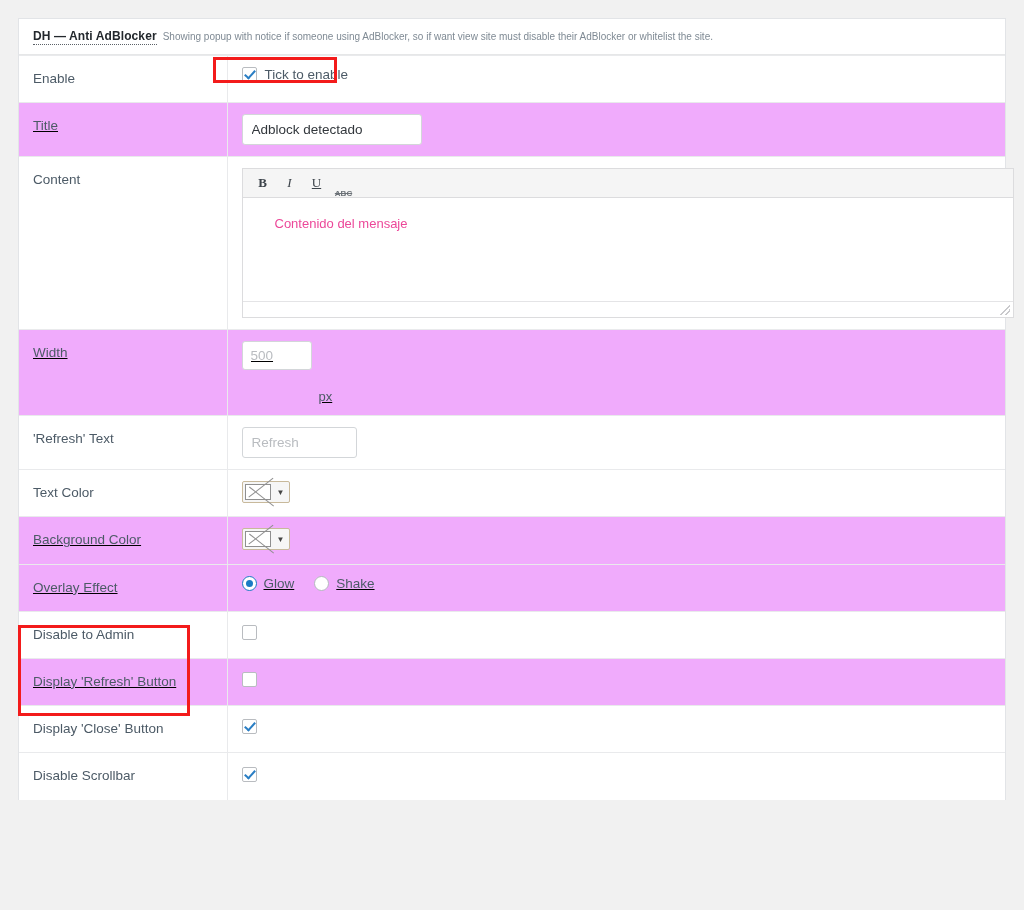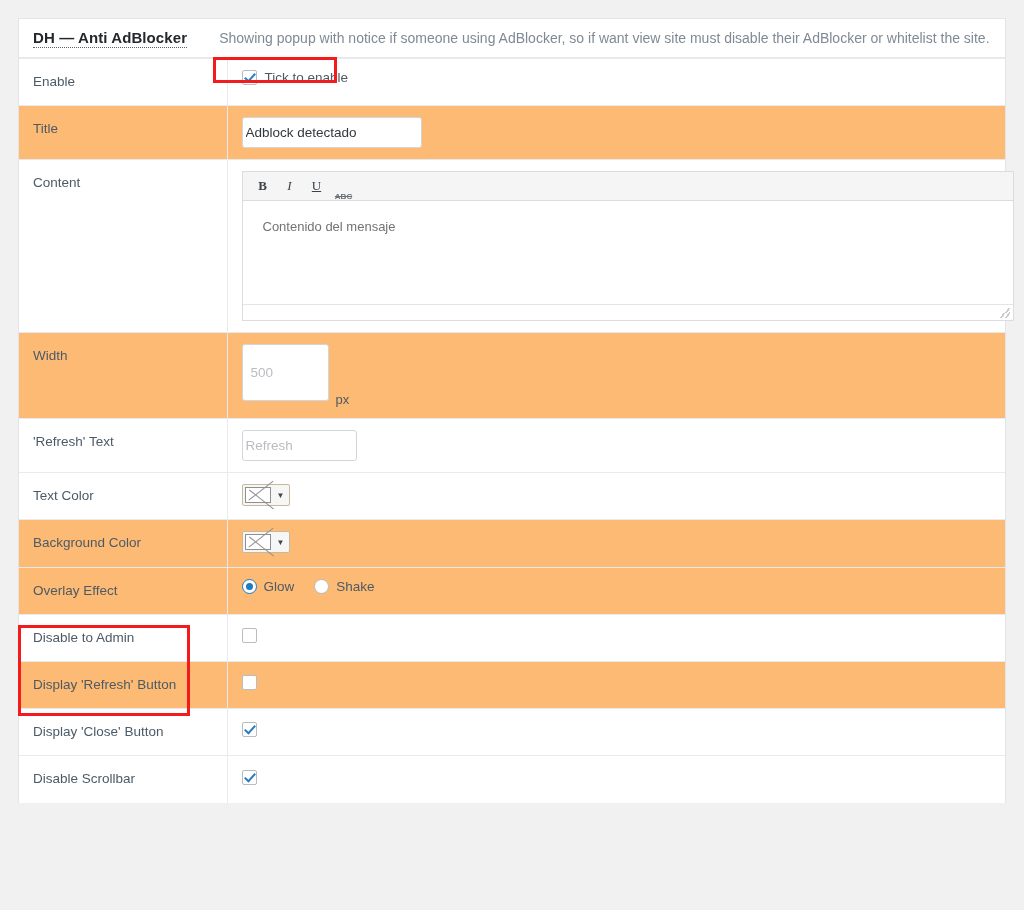--- a/index.html
+++ b/index.html
@@ -30,43 +30,43 @@
 
   
   .panel-head {
     display: flex;
     align-items: baseline;
     padding: 10px 14px 9px 14px;
     border-bottom: 1px solid #e6e7e8;
     background: #fff;
   }
   .plugin-title {
-    font-size: 15px;
+    font-size: 12px;
     font-weight: bold;
     color: #23282d;
     letter-spacing: .1px;
     border-bottom: 1px dotted #5b6167;
     padding-bottom: 1px;
     white-space: nowrap;
   }
   .plugin-desc {
-    font-size: 14px;
+    font-size: 10px;
     color: #7f8a94;
-    margin-left: 32px;
+    margin-left: 6px;
     line-height: 1.3;
   }
 
   
   .ftable {
     width: 100%;
     border-collapse: collapse;
     table-layout: fixed;
   }
   .ftable tr { background: #ffffff; }
-  .ftable tr.alt { background: #fdba74; }
+  .ftable tr.alt { background: #f0abfc; text-decoration: underline; }
   .ftable td {
     border-top: 1px solid #e9eaec;
     vertical-align: top;
     padding: 0;
   }
   td.lbl {
     width: 208px;
     font-size: 13.5px;
     color: #4c5a66;
     padding: 15px 0 15px 14px;
@@ -80,27 +80,27 @@
   }
 
   
   .txt {
     font-family: "Liberation Sans", sans-serif;
     font-size: 13.5px;
     color: #32373c;
     border: 1px solid #d3d6d9;
     border-radius: 3px;
     background: #fff;
-    padding: 7px 3px;
+    padding: 7px 9px;
     box-sizing: border-box;
     outline: none;
   }
   .txt::placeholder { color: #b9bcc0; }
   .txt.title-input { width: 180px; }
-  .txt.small-input { width: 87px; padding: 20px 8px; }
+  .txt.small-input { width: 70px; padding: 6px 8px; }
   .txt.medium-input { width: 115px; }
   .unit {
     font-size: 13px;
     color: #4c5a66;
     margin-left: 7px;
     margin-top: 48px;
   }
 
   .inline-row { display: flex; align-items: flex-start; }
 
@@ -229,23 +229,23 @@
   .tb-btn.u { text-decoration: underline; font-family: "Liberation Serif", serif; }
   .tb-btn.s {
     font-size: 8px;
     font-weight: bold;
     text-decoration: line-through;
     color: #6b7177;
     margin-top: 20px;
   }
   .editor-body {
     height: 85px;
-    padding: 18px 0 0 20px;
+    padding: 18px 0 0 32px;
     font-size: 13px;
-    color: #737373;
+    color: #ec4899;
     position: relative;
   }
   .editor-foot {
     height: 15px;
     border-top: 1px solid #e4e4e6;
     position: relative;
   }
   .grip {
     position: absolute;
     right: 3px; bottom: 2px;

